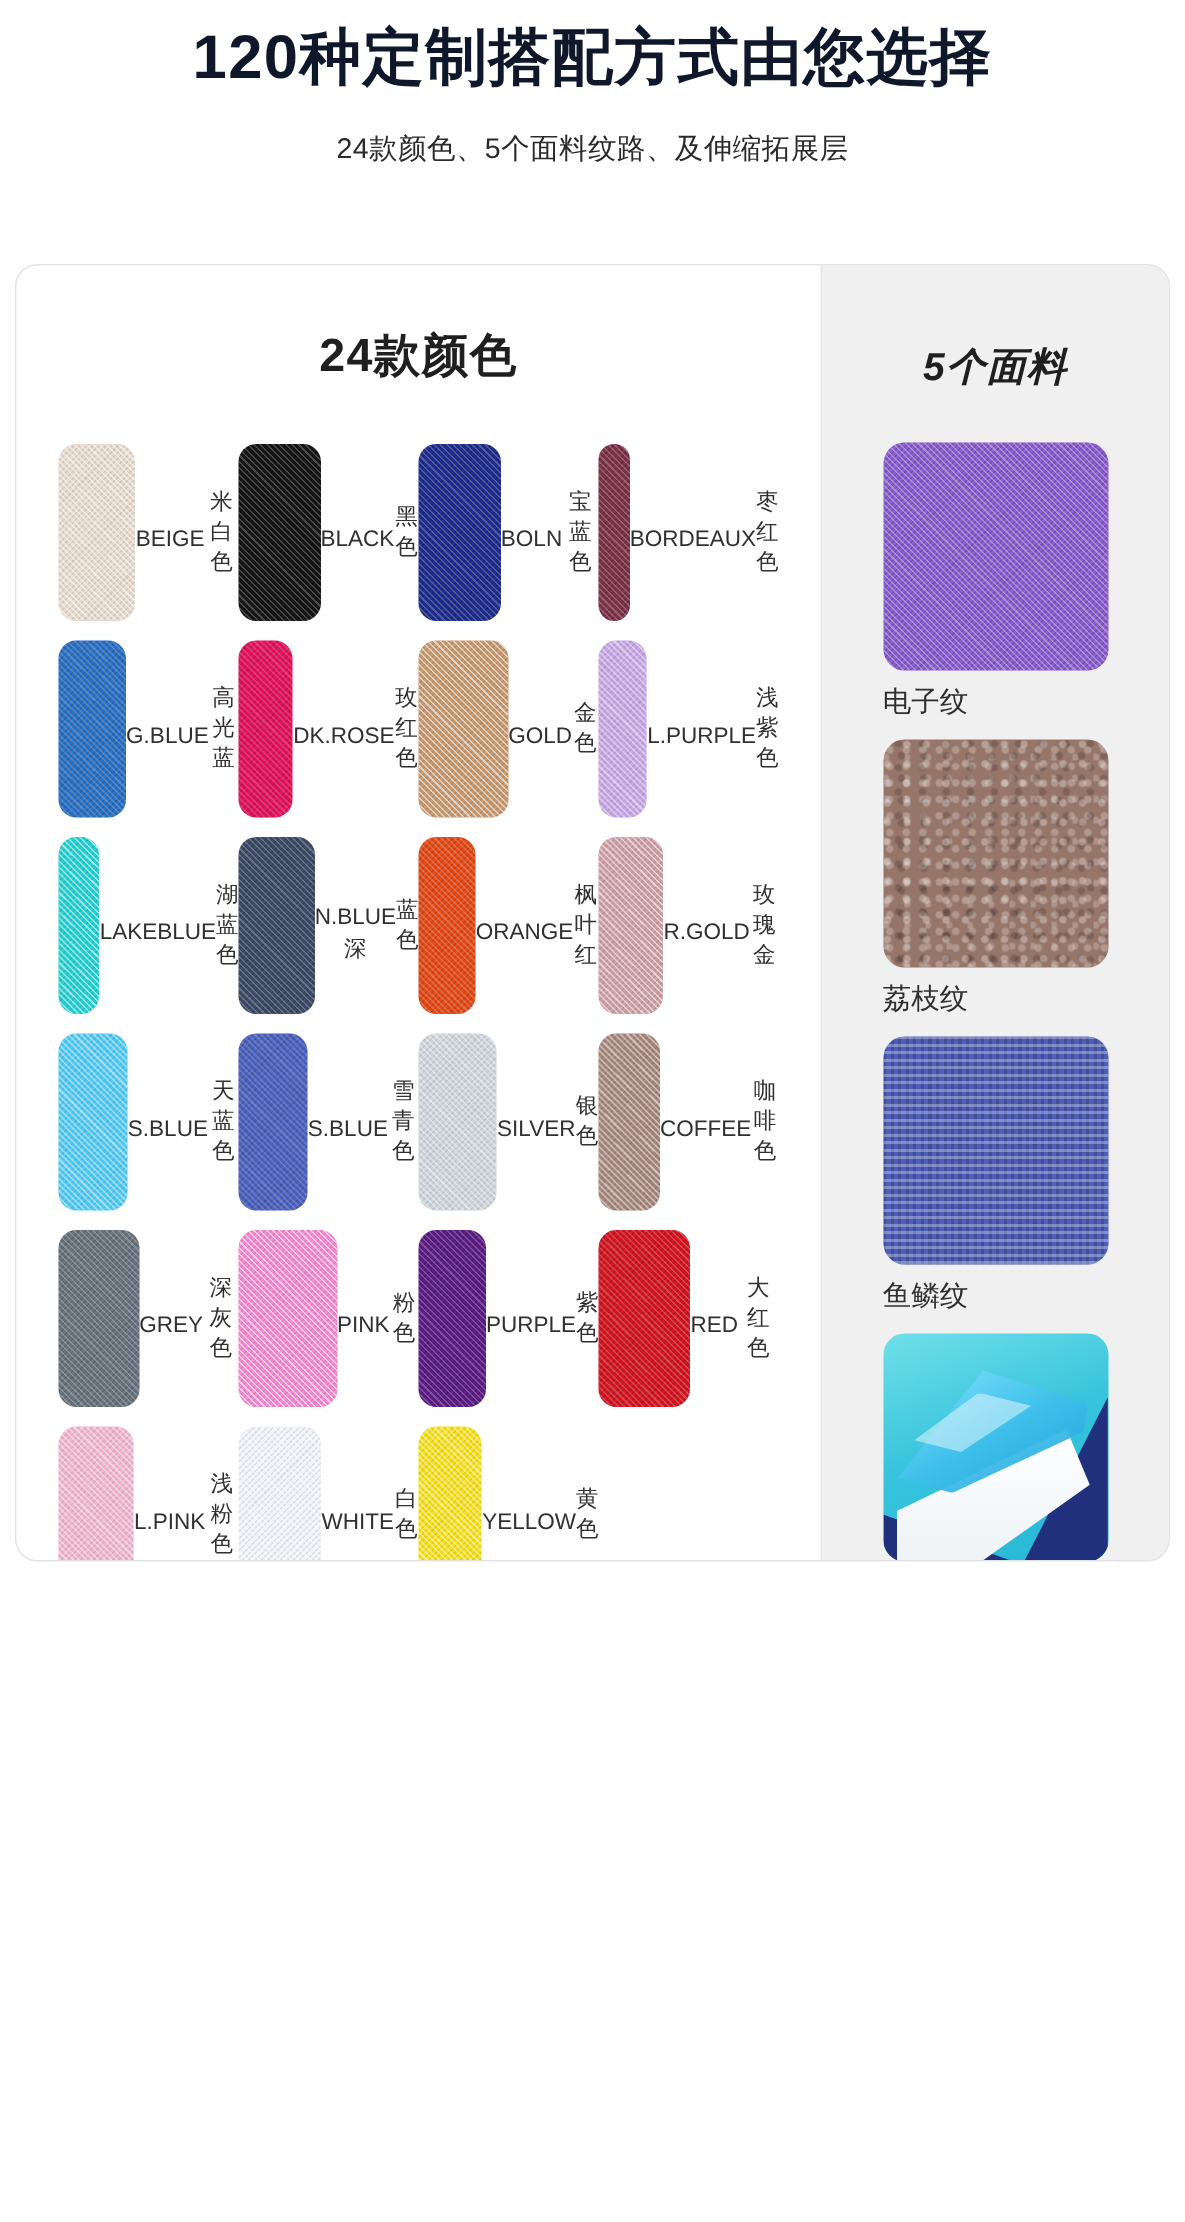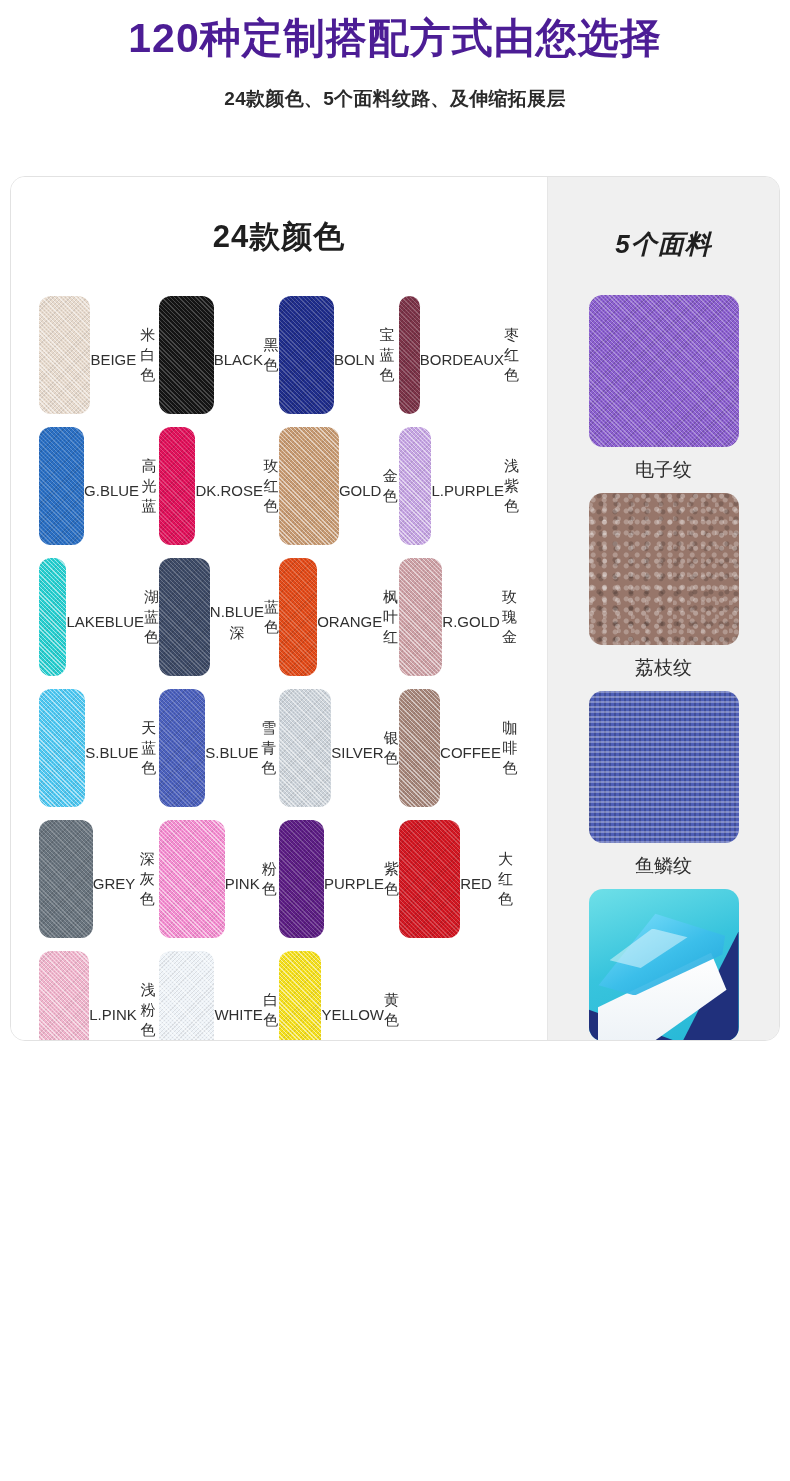--- a/index.html
+++ b/index.html
@@ -17,27 +17,27 @@
 
   
   .header {
     padding-top: 14px;
     text-align: center;
   }
   .main-title {
     font-size: 41px;
     font-weight: bold;
     letter-spacing: 1px;
-    color: #4c1d95;
+    color: #0f172a;
     line-height: 1.18;
     margin: 0;
   }
   .sub-title {
     font-size: 19px;
-    font-weight: bold;
+    font-weight: normal;
     color: #2a2a2a;
     margin: 24px 0 0 0;
     letter-spacing: 0.3px;
   }
 
   
   .card {
     position: absolute;
     left: 10px;
     top: 176px;
@@ -148,22 +148,23 @@
   
   .fabric-list {
     margin-top: 38px;
     display: flex;
     flex-direction: column;
     align-items: center;
   }
   .fabric-cell {
     display: flex;
     flex-direction: column;
-    align-items: center;
+    align-items: flex-start;
     margin-bottom: 14px;
+    font-family: Liberation Mono, monospace;
   }
   .fabric-swatch {
     width: 150px;
     height: 152px;
     border-radius: 14px;
     position: relative;
     overflow: hidden;
   }
   .fabric-name {
     font-size: 19px;

